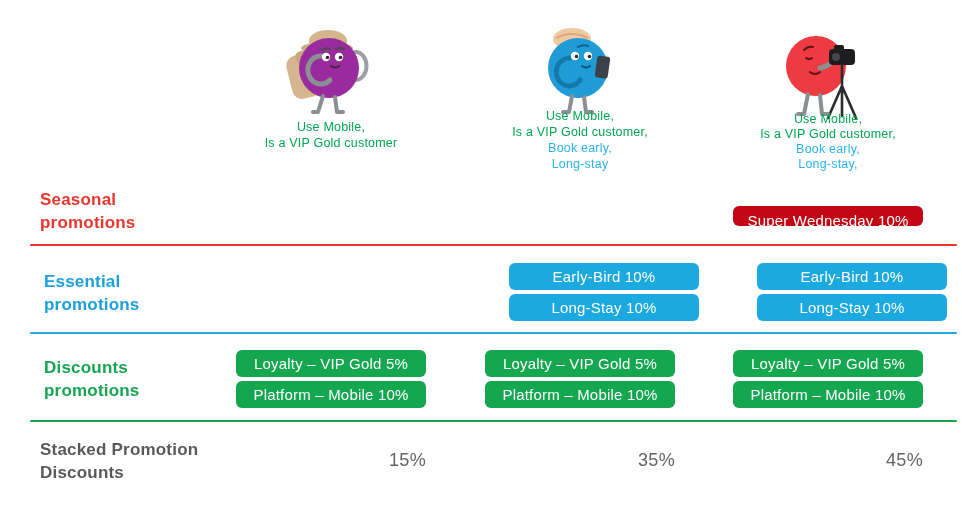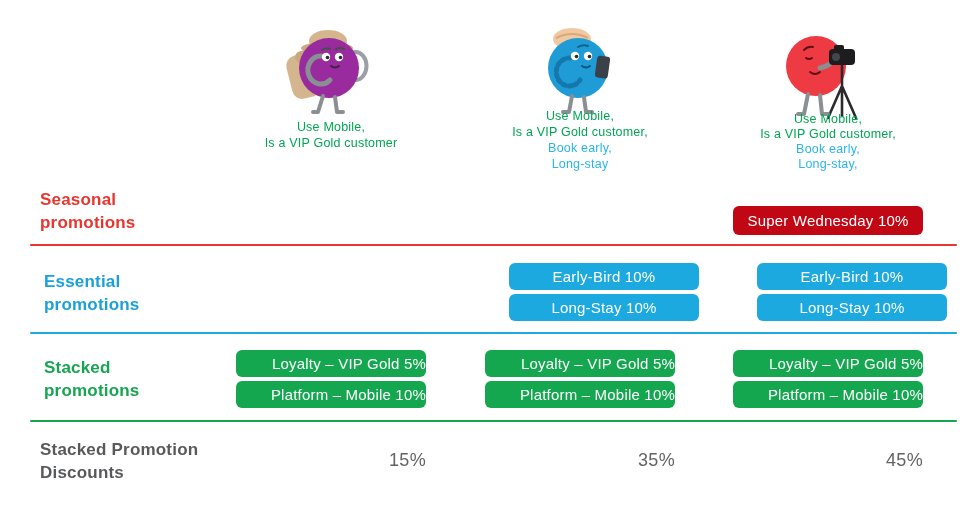--- a/index.html
+++ b/index.html
@@ -15,23 +15,23 @@
   .t-red{color:var(--red);}
   .row-label{position:absolute;font-size:17px;line-height:23px;font-weight:700;letter-spacing:.2px;}
   .lbl-red{color:var(--red);}
   .lbl-blue{color:var(--blue-label);}
   .lbl-green{color:var(--green-label);}
   .lbl-gray{color:var(--gray);}
   .badge{
     position:absolute;width:190px;height:27px;border-radius:6px;
     color:#ffffff;font-size:15px;line-height:27px;text-align:center;letter-spacing:.2px;
   }
-  .badge-red{background:var(--badge-red);height:29px;line-height:29px;}
+  .badge-red{background:var(--badge-red);height:20px;line-height:29px;}
   .badge-blue{background:var(--badge-blue);margin-left:24px;}
-  .badge-green{background:var(--badge-green);text-align:right;}
+  .badge-green{background:var(--badge-green);}
   .hline{position:absolute;left:30px;width:927px;height:2px;border-radius:1px;}
   .hl-red{background:var(--red);}
   .hl-blue{background:var(--badge-blue);}
   .hl-green{background:var(--green-label);}
   .pct{position:absolute;width:190px;text-align:right;font-size:18px;font-weight:500;color:var(--percent-gray);letter-spacing:.3px;}
 </style>
 </head>
 <body>
 
 <div class="canvas">
@@ -129,21 +129,21 @@
   <div class="badge badge-red" style="left:733px;top:206px">Super Wednesday 10%</div>
   <div class="hline hl-red" style="top:244px"></div>
 
   <div class="row-label lbl-blue" style="left:44px;top:270px;width:150px">Essential promotions</div>
   <div class="badge badge-blue" style="left:485px;top:263px">Early-Bird 10%</div>
   <div class="badge badge-blue" style="left:485px;top:294px">Long-Stay 10%</div>
   <div class="badge badge-blue" style="left:733px;top:263px">Early-Bird 10%</div>
   <div class="badge badge-blue" style="left:733px;top:294px">Long-Stay 10%</div>
   <div class="hline hl-blue" style="top:332px"></div>
 
-  <div class="row-label lbl-green" style="left:44px;top:356px;width:150px">Stacked promotions</div>
+  <div class="row-label lbl-green" style="left:44px;top:356px;width:150px">Discounts promotions</div>
   <div class="badge badge-green" style="left:236px;top:350px">Loyalty – VIP Gold 5%</div>
   <div class="badge badge-green" style="left:236px;top:381px">Platform – Mobile 10%</div>
   <div class="badge badge-green" style="left:485px;top:350px">Loyalty – VIP Gold 5%</div>
   <div class="badge badge-green" style="left:485px;top:381px">Platform – Mobile 10%</div>
   <div class="badge badge-green" style="left:733px;top:350px">Loyalty – VIP Gold 5%</div>
   <div class="badge badge-green" style="left:733px;top:381px">Platform – Mobile 10%</div>
   <div class="hline hl-green" style="top:420px"></div>
 
   <div class="row-label lbl-gray" style="left:40px;top:438px;width:200px;font-weight:600">Stacked Promotion Discounts</div>
   <div class="pct" style="left:236px;top:450px">15%</div>

